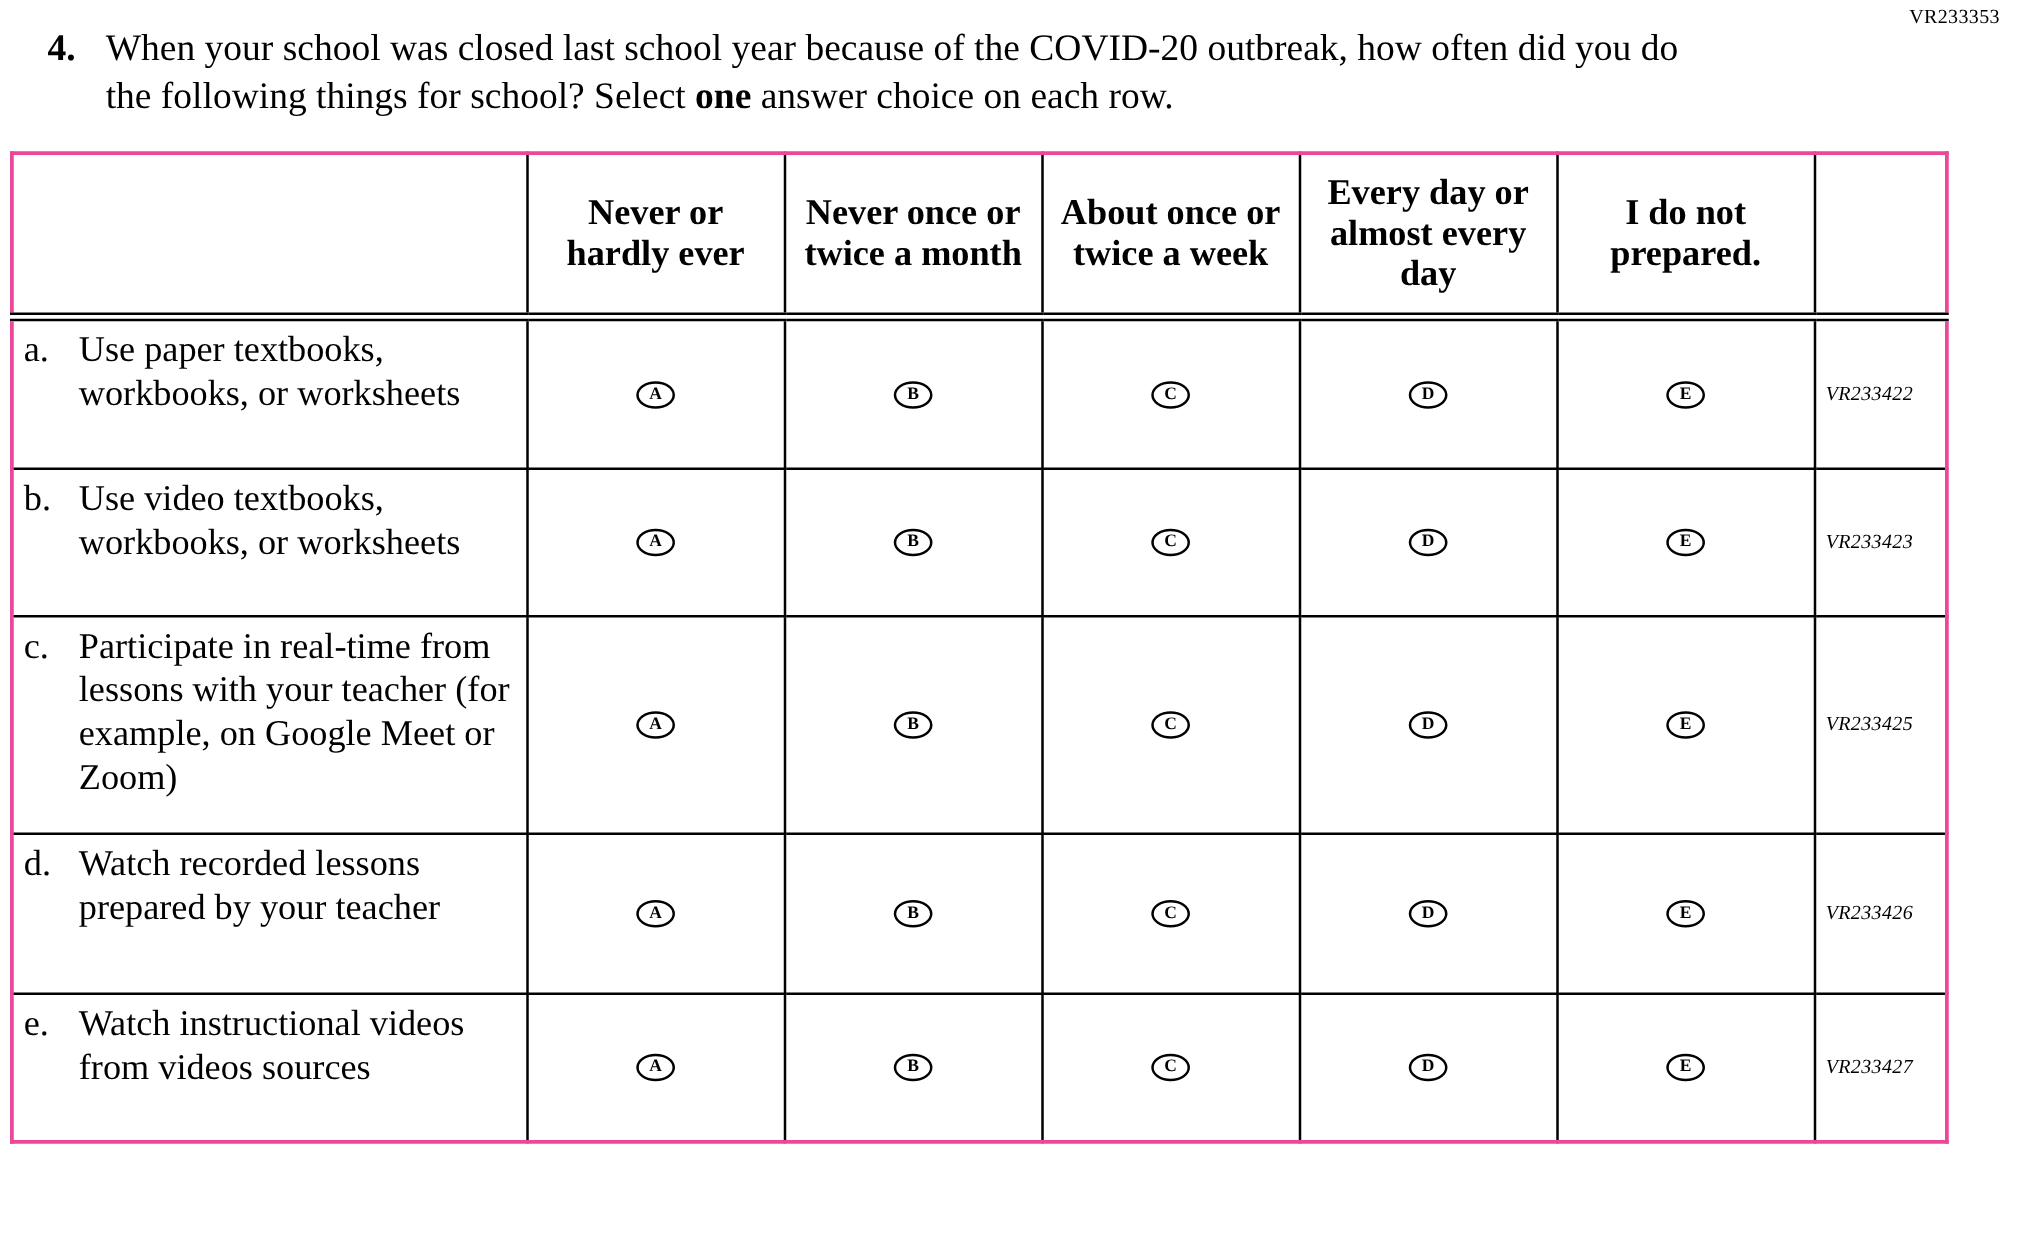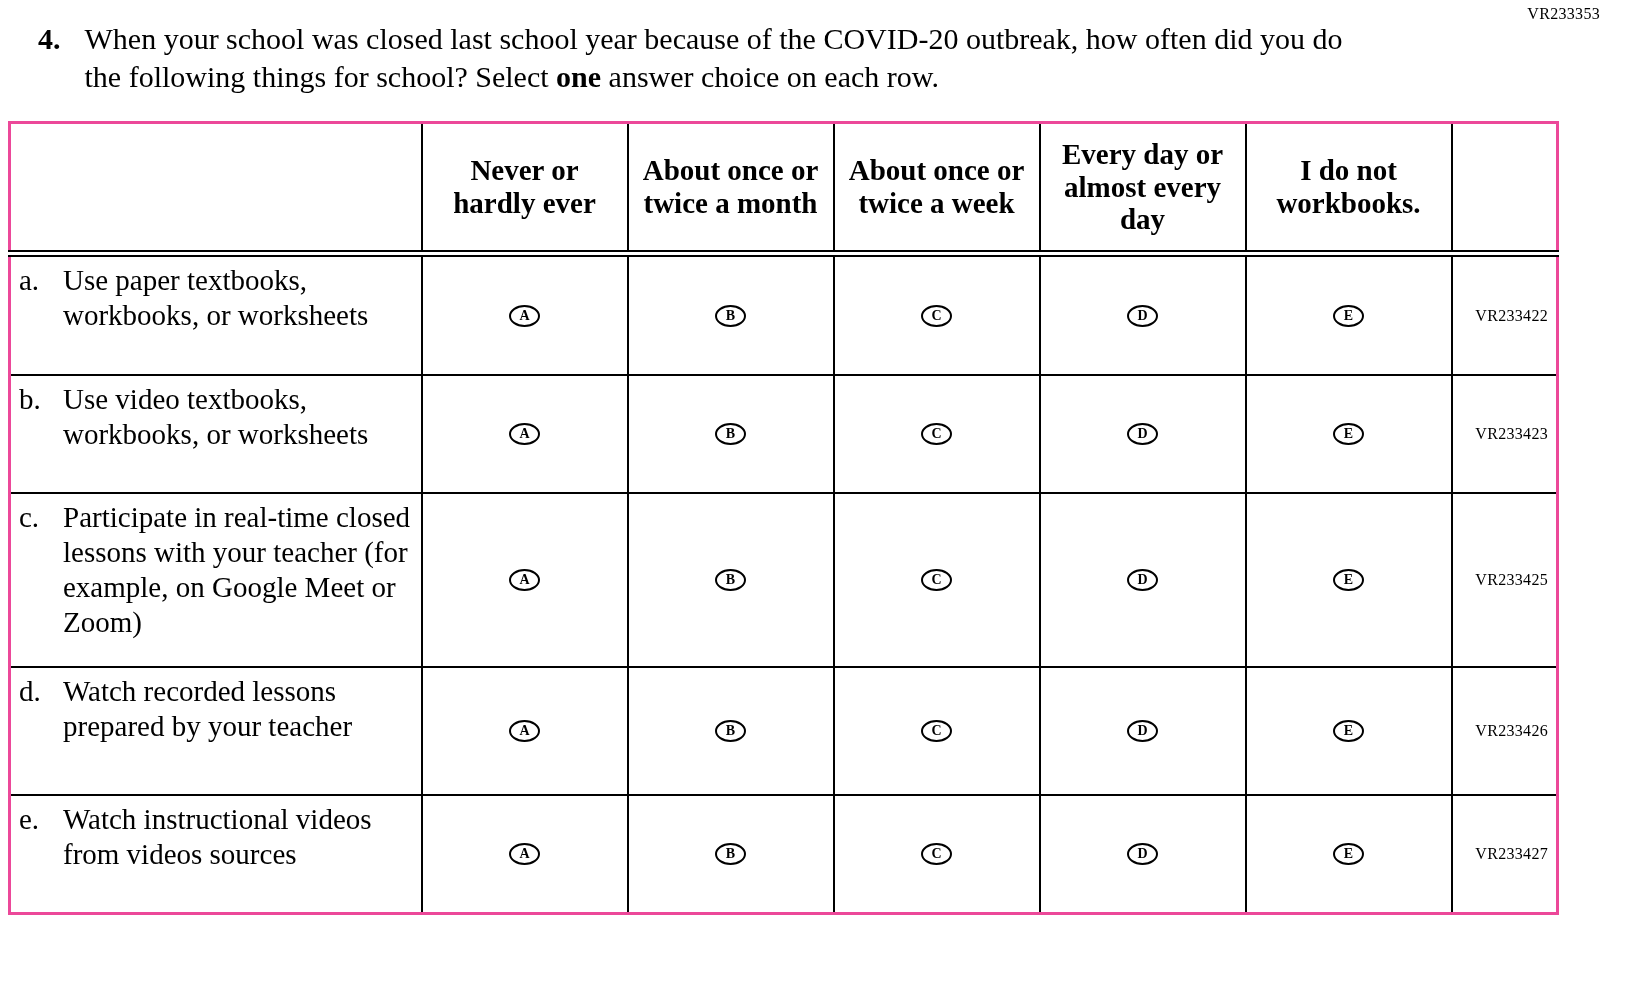--- a/index.html
+++ b/index.html
@@ -98,24 +98,25 @@
     border: 2px solid #000;
     border-radius: 50%;
     font-size: 14px;
     font-weight: bold;
     line-height: 1;
     cursor: pointer;
     box-sizing: border-box;
   }
   td.code {
     font-size: 16px;
-    text-align: right;
+    text-align: left;
     vertical-align: middle;
     padding: 4px 4px;
     letter-spacing: 0.3px;
+    font-style: italic;
   }
   tr.r0 { height: 122px; }
   tr.r1 { height: 118px; }
   tr.r2 { height: 174px; }
   tr.r3 { height: 128px; }
   tr.r4 { height: 118px; }
 </style>
 </head>
 <body>
 
@@ -135,24 +136,24 @@
         <col class="c-opt">
         <col class="c-opt">
         <col class="c-opt">
         <col class="c-opt">
         <col class="c-code">
     </colgroup>
     <thead>
       <tr>
         <th></th>
         <th>Never or hardly ever</th>
-        <th>About once or twice a month</th>
+        <th>Never once or twice a month</th>
         <th>About once or twice a week</th>
         <th>Every day or almost every day</th>
-        <th>I do not workbooks.</th>
+        <th>I do not prepared.</th>
         <th></th>
       </tr>
     </thead>
     <tbody>
 
       <tr class="r0">
         <td class="item">
           <div class="item-inner">
             <span class="item-letter">a.</span>
             <span class="item-text">Use paper textbooks, workbooks, or worksheets</span>
@@ -178,21 +179,21 @@
         <td class="opt"><span class="bubble">C</span></td>
         <td class="opt"><span class="bubble">D</span></td>
         <td class="opt"><span class="bubble">E</span></td>
         <td class="code">VR233423</td>
       </tr>
 
       <tr class="r2">
         <td class="item">
           <div class="item-inner">
             <span class="item-letter">c.</span>
-            <span class="item-text">Participate in real-time closed lessons with your teacher (for example, on Google Meet or Zoom)</span>
+            <span class="item-text">Participate in real-time from lessons with your teacher (for example, on Google Meet or Zoom)</span>
           </div>
         </td>
         <td class="opt"><span class="bubble">A</span></td>
         <td class="opt"><span class="bubble">B</span></td>
         <td class="opt"><span class="bubble">C</span></td>
         <td class="opt"><span class="bubble">D</span></td>
         <td class="opt"><span class="bubble">E</span></td>
         <td class="code">VR233425</td>
       </tr>
 

